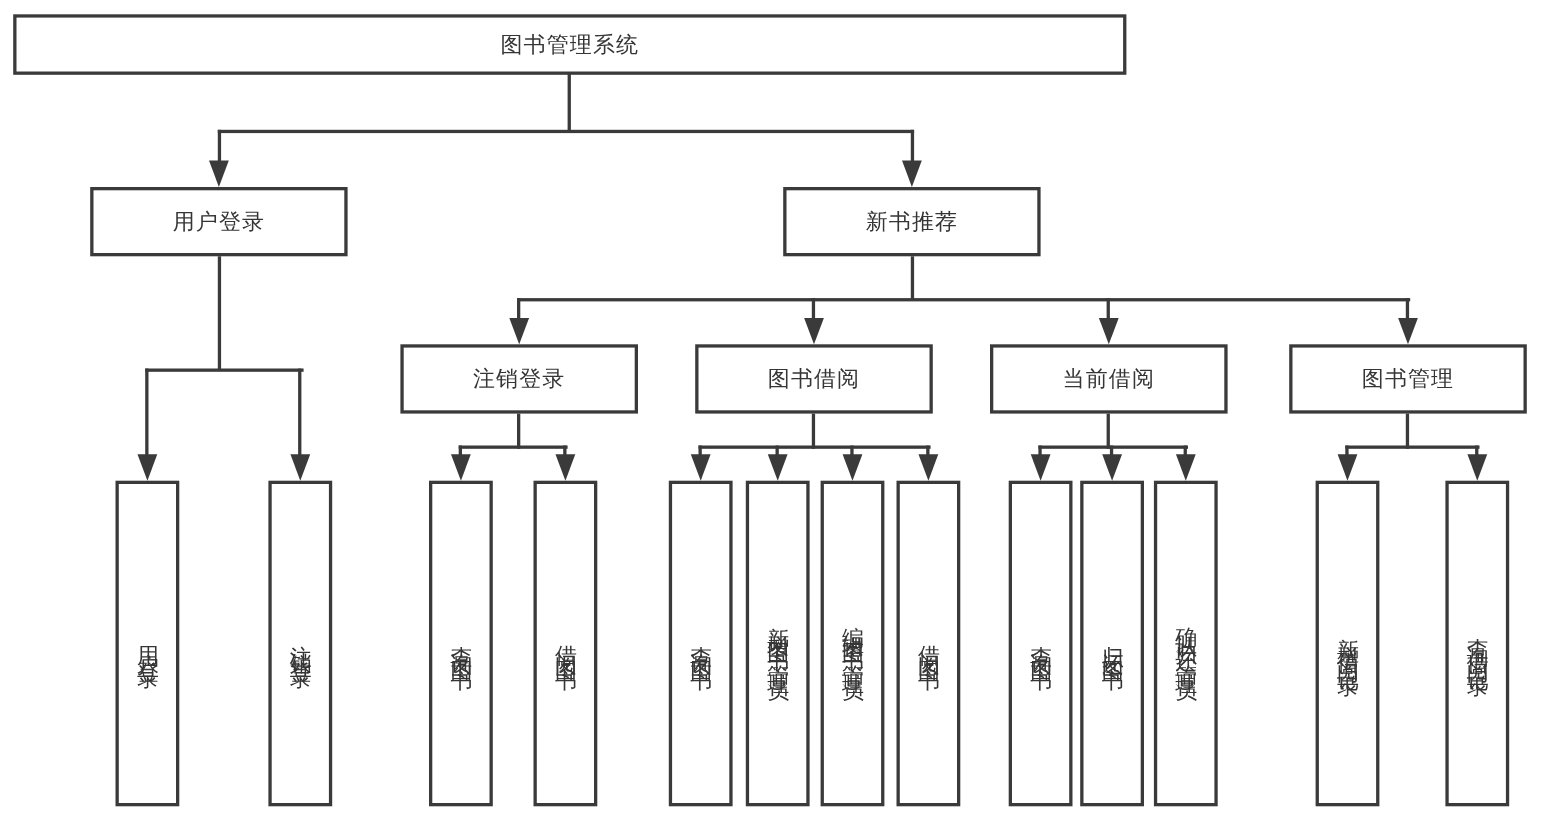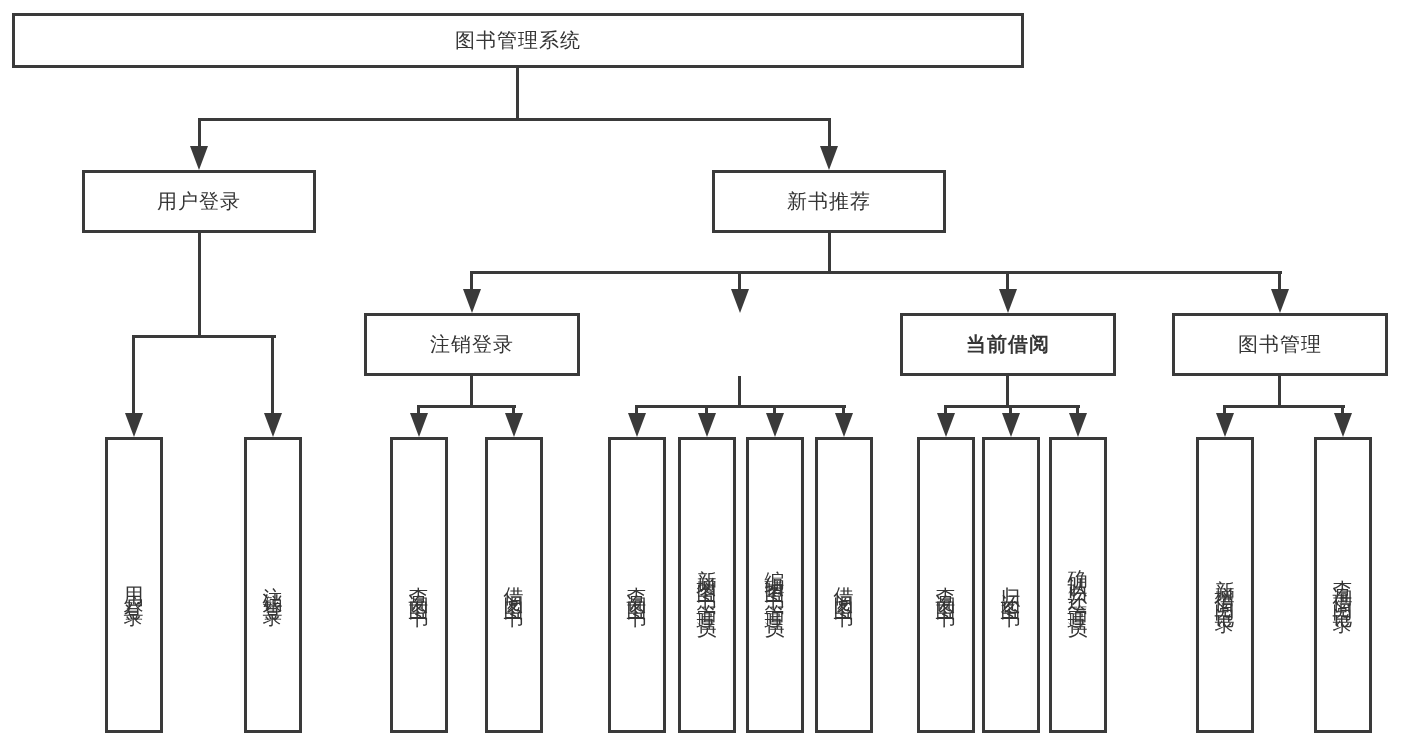--- a/index.html
+++ b/index.html
@@ -56,21 +56,21 @@
     z-index: 5;
   }
   
   #root-box   { left: 12px;  top: 13px;  width: 1012px; height: 55px; }
   
   #l2-login   { left: 82px;  top: 170px; width: 234px; height: 63px; }
   #l2-mgmt    { left: 712px; top: 170px; width: 234px; height: 63px; }
   
   #l3-newbook { left: 364px;  top: 313px; width: 216px; height: 63px; }
   #l3-borrow  { left: 632px;  top: 313px; width: 216px; height: 63px; }
-  #l3-current { left: 900px;  top: 313px; width: 216px; height: 63px; font-weight: bold; }
+  #l3-current { left: 900px;  top: 313px; width: 216px; height: 63px; }
   #l3-record  { left: 1172px; top: 313px; width: 216px; height: 63px; }
   
   .leaf { top: 437px; width: 58px; height: 296px; }
   #lf-g1-1 { left: 105px; }  #lf-g1-2 { left: 244px; }
   #lf-g2-1 { left: 390px; }  #lf-g2-2 { left: 485px; }
   #lf-g3-1 { left: 608px; }  #lf-g3-2 { left: 678px; }
   #lf-g3-3 { left: 746px; }  #lf-g3-4 { left: 815px; }
   #lf-g4-1 { left: 917px; }  #lf-g4-2 { left: 982px; }  #lf-g4-3 { left: 1049px; }
   #lf-g5-1 { left: 1196px; } #lf-g5-2 { left: 1314px; }
 </style>
@@ -86,20 +86,23 @@
   <div class="box" id="l2-login">
     <span class="h-label">用户登录</span>
   </div>
   <div class="box" id="l2-mgmt">
     <span class="h-label">新书推荐</span>
   </div>
 
   <div class="box" id="l3-newbook">
     <span class="h-label">注销登录</span>
   </div>
+  <div class="box" id="l3-borrow">
+    <span class="h-label">图书借阅</span>
+  </div>
   <div class="box" id="l3-current">
     <span class="h-label">当前借阅</span>
   </div>
   <div class="box" id="l3-record">
     <span class="h-label">图书管理</span>
   </div>
 
   <div class="box leaf" id="lf-g1-1">
     <span class="v-label">用户登录</span>
   </div>

